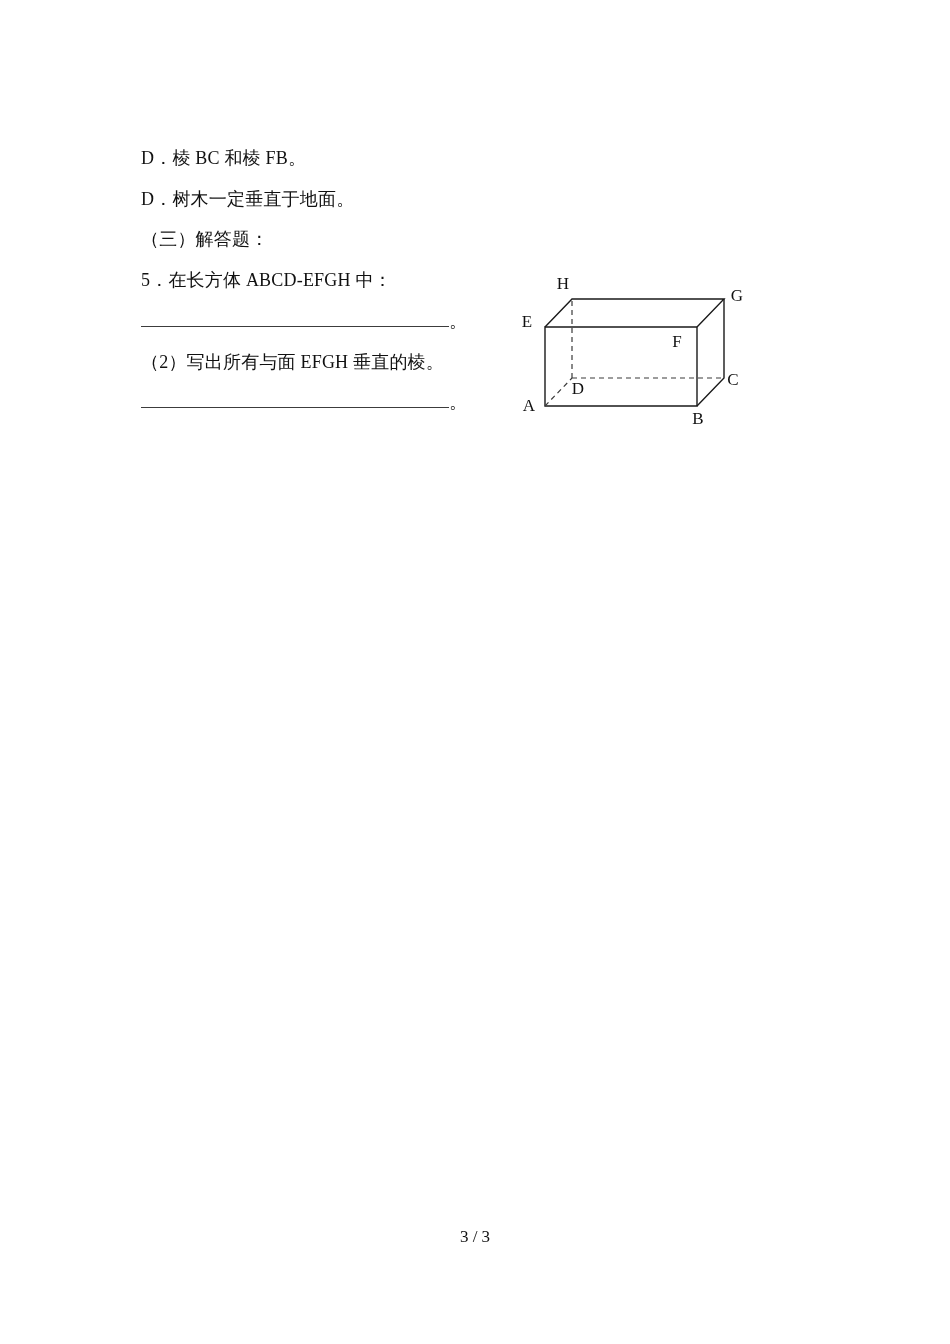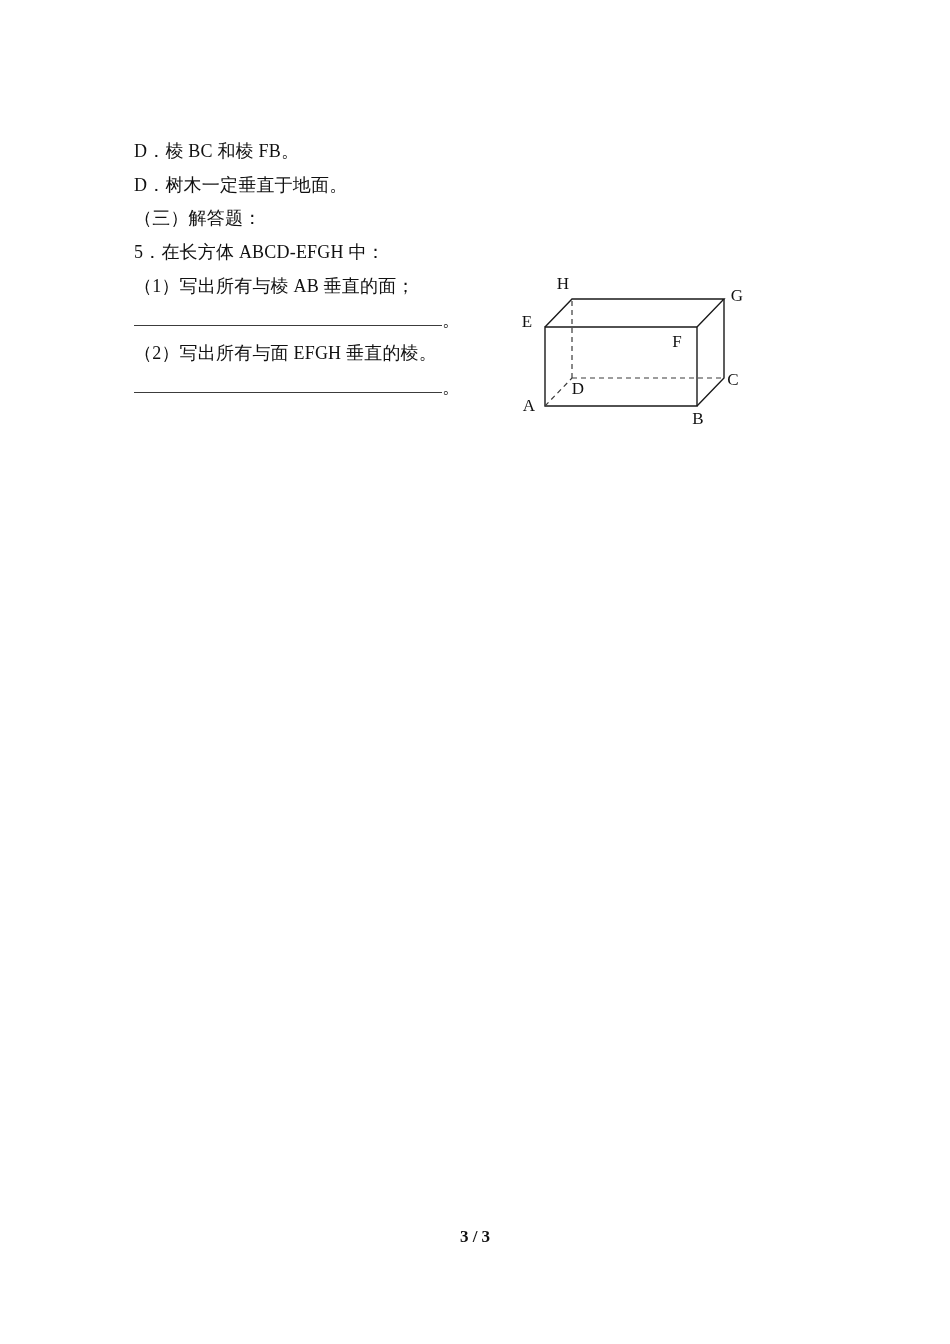--- a/index.html
+++ b/index.html
@@ -15,21 +15,21 @@
     color: #111111;
     overflow: hidden;
   }
   .text-block {
     position: absolute;
     left: 125px;
     top: 130px;
     width: 440px;
   }
   .doc-line {
-    margin: 9px;
+    margin: 16px;
     padding: 0;
     font-size: 18px;
     line-height: 24.7px;
     white-space: nowrap;
     letter-spacing: 0.2px;
   }
   .blank-row {
     white-space: nowrap;
   }
   .underline-blank {
@@ -48,37 +48,36 @@
     width: 260px;
     height: 170px;
   }
   .page-number {
     position: absolute;
     top: 1226px;
     left: 0;
     width: 950px;
     text-align: center;
     font-size: 17px;
-    font-weight: bold;
+    font-weight: normal;
     line-height: 22px;
     color: #111111;
   }
   svg text {
     font-family: "Liberation Serif", "DejaVu Serif", serif;
   }
 </style>
 </head>
 <body>
 
 <div class="text-block">
   <p class="doc-line">D．棱 BC 和棱 FB。</p>
   <p class="doc-line">D．树木一定垂直于地面。</p>
   <p class="doc-line">（三）解答题：</p>
   <p class="doc-line">5．在长方体 ABCD-EFGH 中：</p>
-  <p class="doc-line">（1）写出所有与棱 AB 垂直的面；</p>
   <p class="doc-line blank-row"><span class="underline-blank"></span><span class="blank-suffix">。</span></p>
   <p class="doc-line">（2）写出所有与面 EFGH 垂直的棱。</p>
   <p class="doc-line blank-row"><span class="underline-blank"></span><span class="blank-suffix">。</span></p>
 </div>
 
 <div class="cuboid-wrap">
   <svg width="260" height="170" viewBox="0 0 260 170">
     <g fill="none" stroke="#1a1a1a" stroke-width="1.4">
       <path d="M40,138 L192,138 L192,59 L40,59 Z"></path>
       <path d="M40,59 L67,31 L219,31 L192,59"></path>

